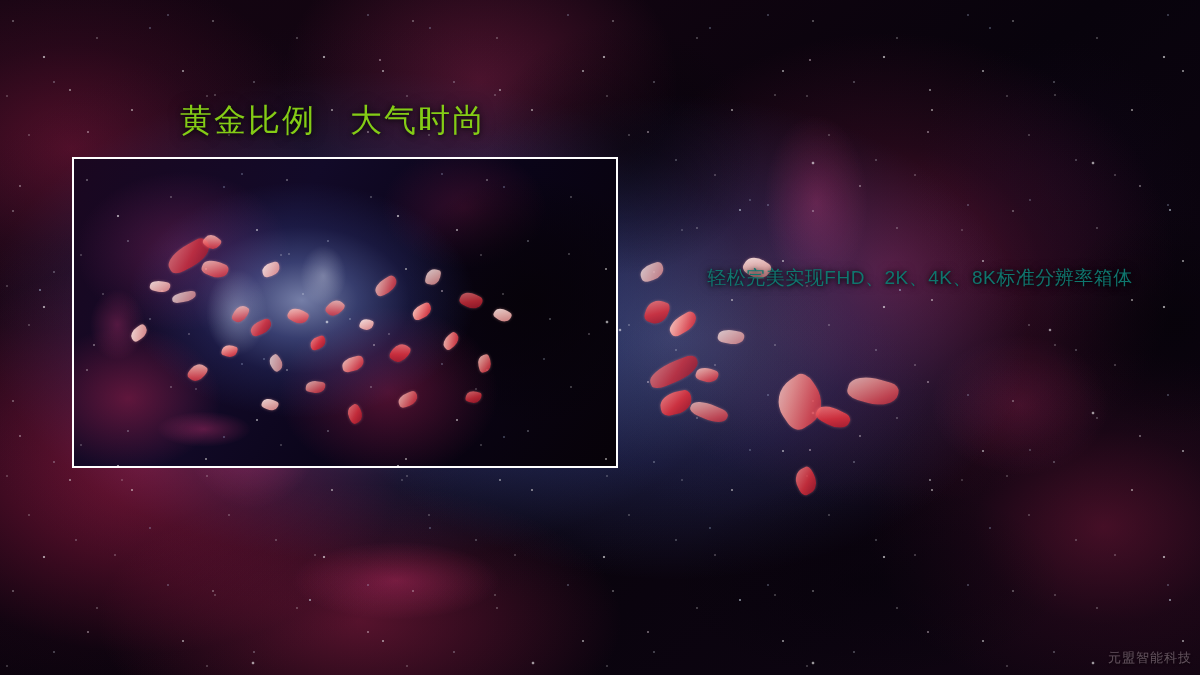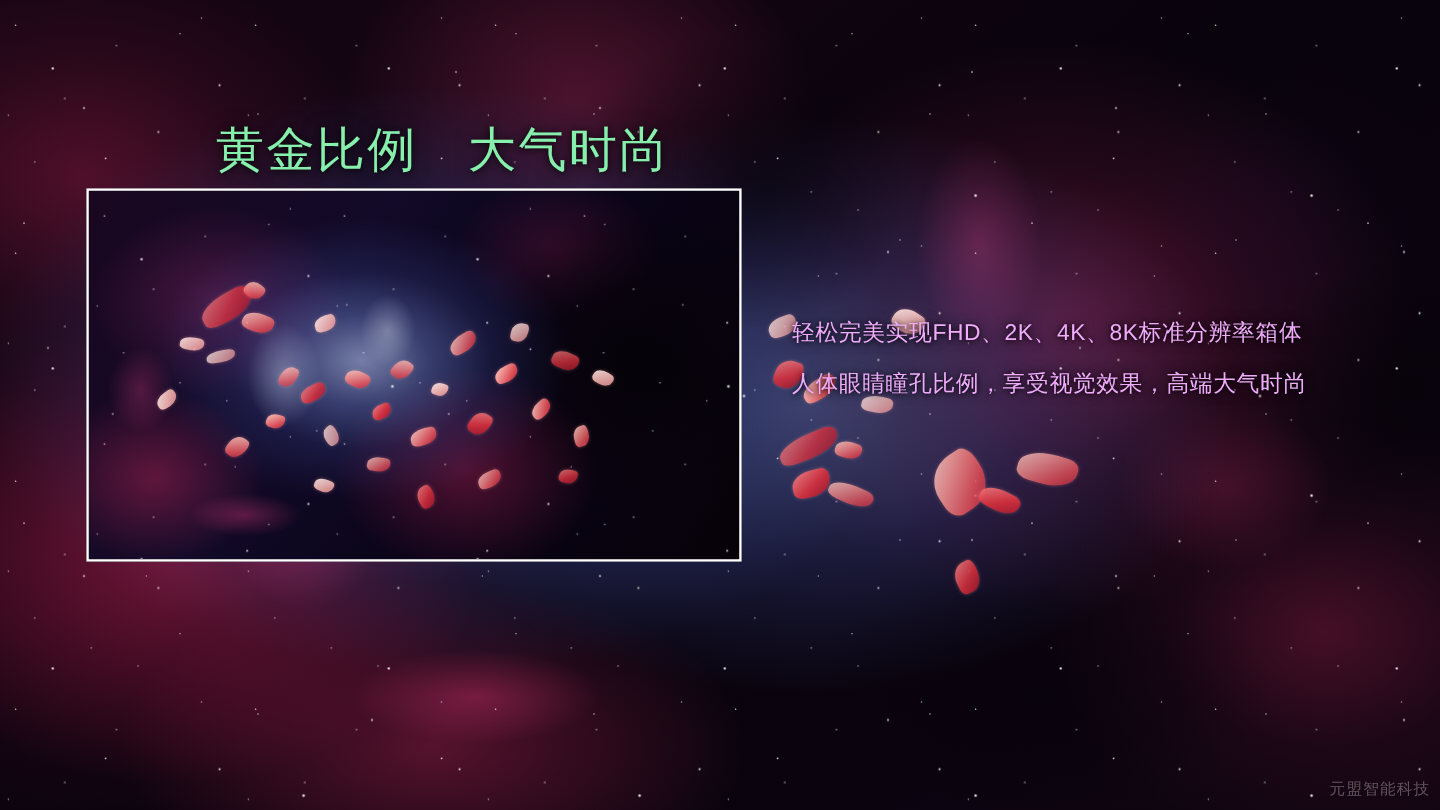--- a/index.html
+++ b/index.html
@@ -193,40 +193,41 @@
       rgba(250,140,140,0.95) 0%,
       rgba(222,50,62,0.95) 55%,
       rgba(165,22,42,0.92) 100%);
   }
 
   
   .headline {
     position: absolute;
     left: 180px;
     top: 100px;
-    font-size: 40px;
+    font-size: 32px;
     line-height: 1.25;
-    color: #86efac;
+    color: #84cc16;
     letter-spacing: 2px;
     white-space: pre;
     text-shadow: 0 1px 5px rgba(0,0,0,0.75), 0 0 14px rgba(0,0,0,0.55);
   }
   .body-block {
     position: absolute;
     left: 660px;
     top: 256px;
     width: 520px;
   }
   .body-line {
     font-size: 19px;
     line-height: 43px;
-    color: #f0abfc;
+    color: #0f766e;
     letter-spacing: 0.5px;
     white-space: nowrap;
     text-shadow: 0 1px 4px rgba(0,0,0,0.85), 0 0 10px rgba(0,0,0,0.6);
+    text-align: center;
   }
   .watermark {
     position: absolute;
     right: 8px;
     bottom: 8px;
     font-size: 13px;
     letter-spacing: 1px;
     color: rgba(225,205,215,0.38);
     text-shadow: 0 1px 2px rgba(0,0,0,0.5);
   }
@@ -295,18 +296,17 @@
         <div class="petal" style="left: 116px; top: 204px; width: 15px; height: 19px; transform: rotate(38deg); opacity: 0.89;"></div>
         <div class="petal pale" style="left: 56px; top: 168px; width: 18px; height: 12px; transform: rotate(-34deg); opacity: 0.96;"></div>
         <div class="petal deep" style="left: 392px; top: 232px; width: 15px; height: 12px; transform: rotate(16deg); opacity: 0.83;"></div>
       </div>
   </div>
 
   <div class="headline">黄金比例　大气时尚</div>
 
   <div class="body-block">
     <div class="body-line">轻松完美实现FHD、2K、4K、8K标准分辨率箱体</div>
-    <div class="body-line">人体眼睛瞳孔比例，享受视觉效果，高端大气时尚</div>
   </div>
 
   <div class="watermark">元盟智能科技</div>
 
 </div>
 
 </body></html>

